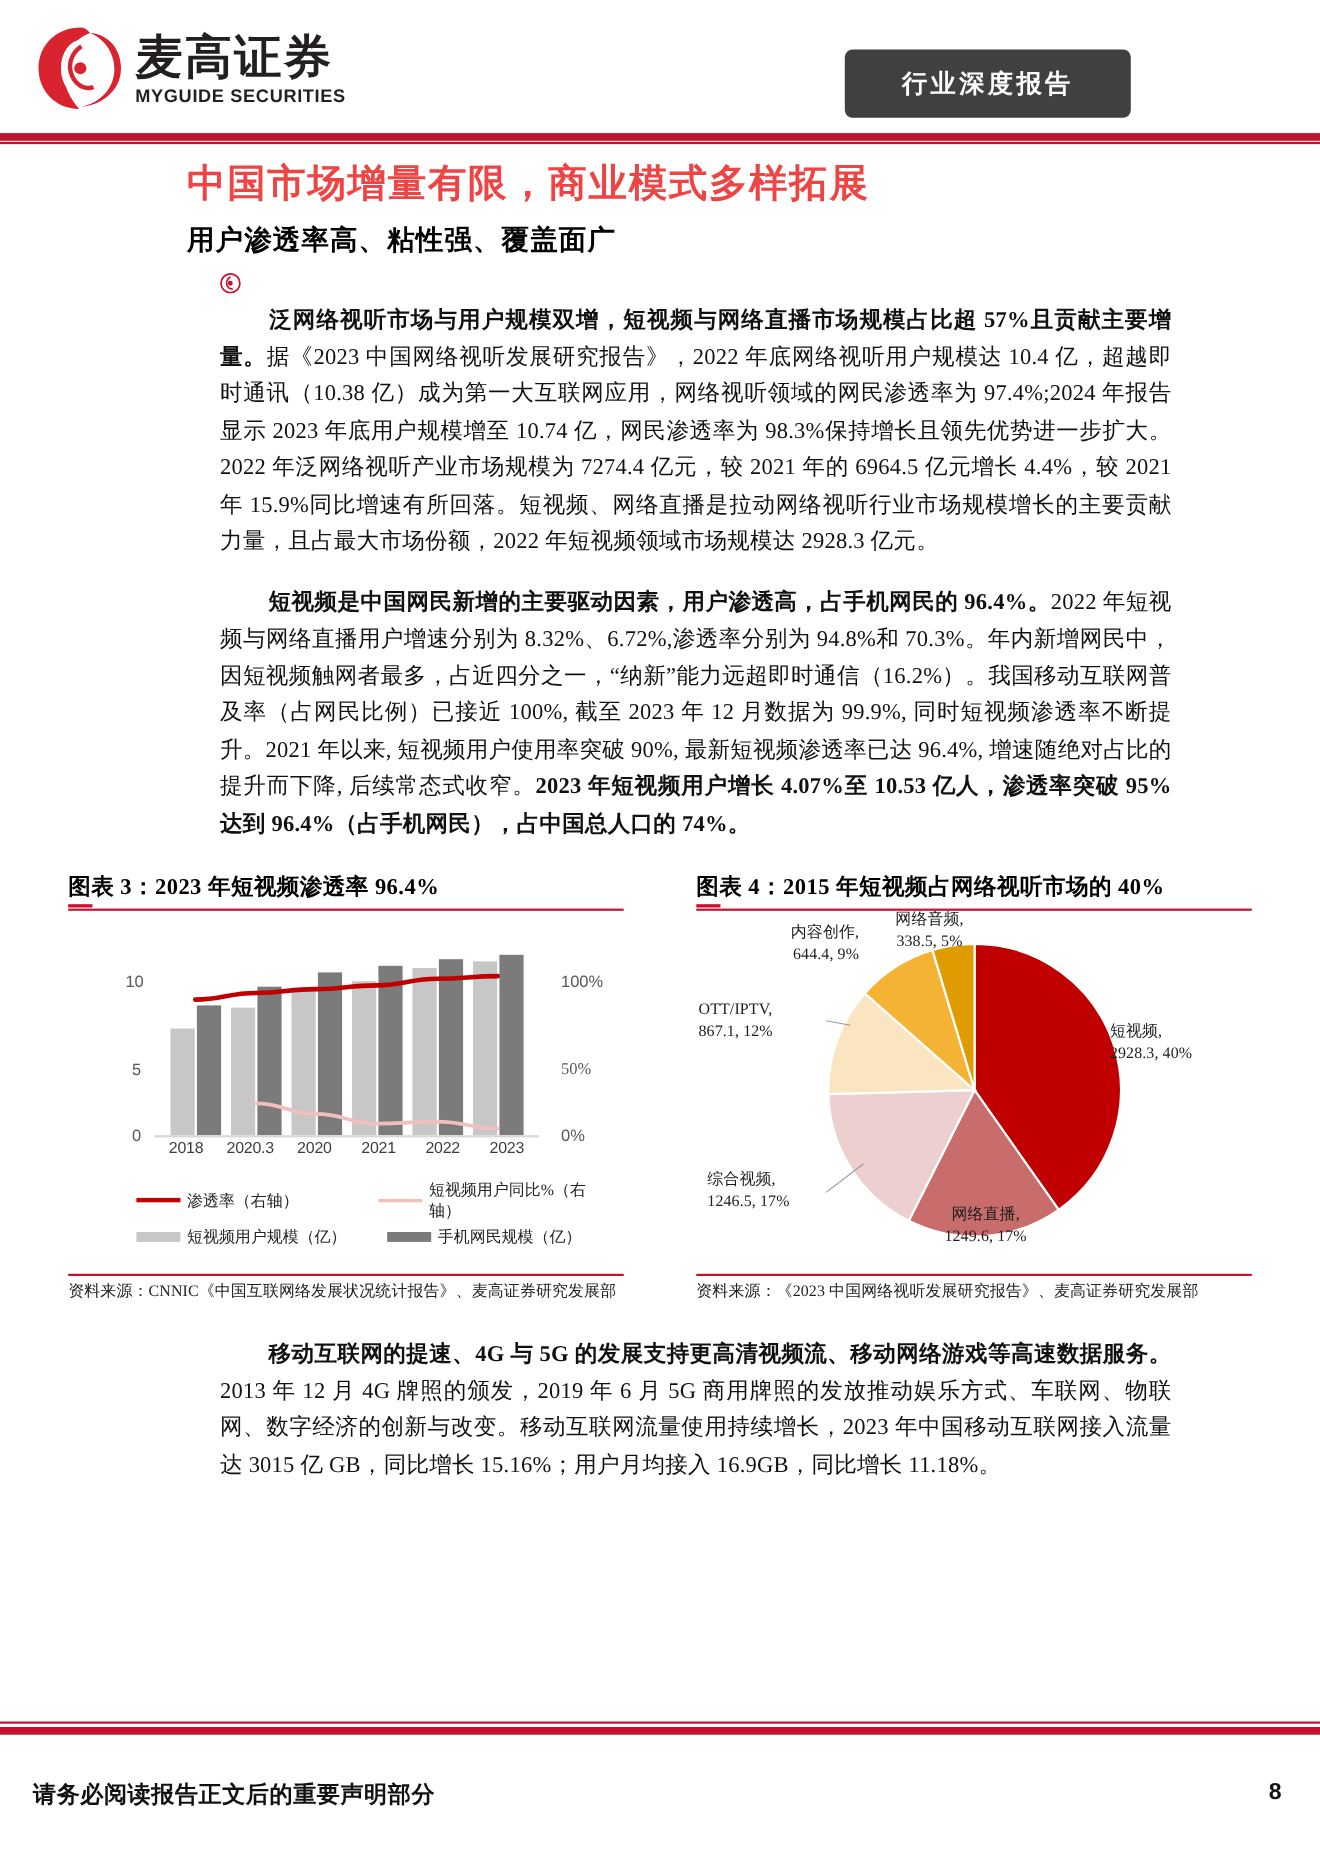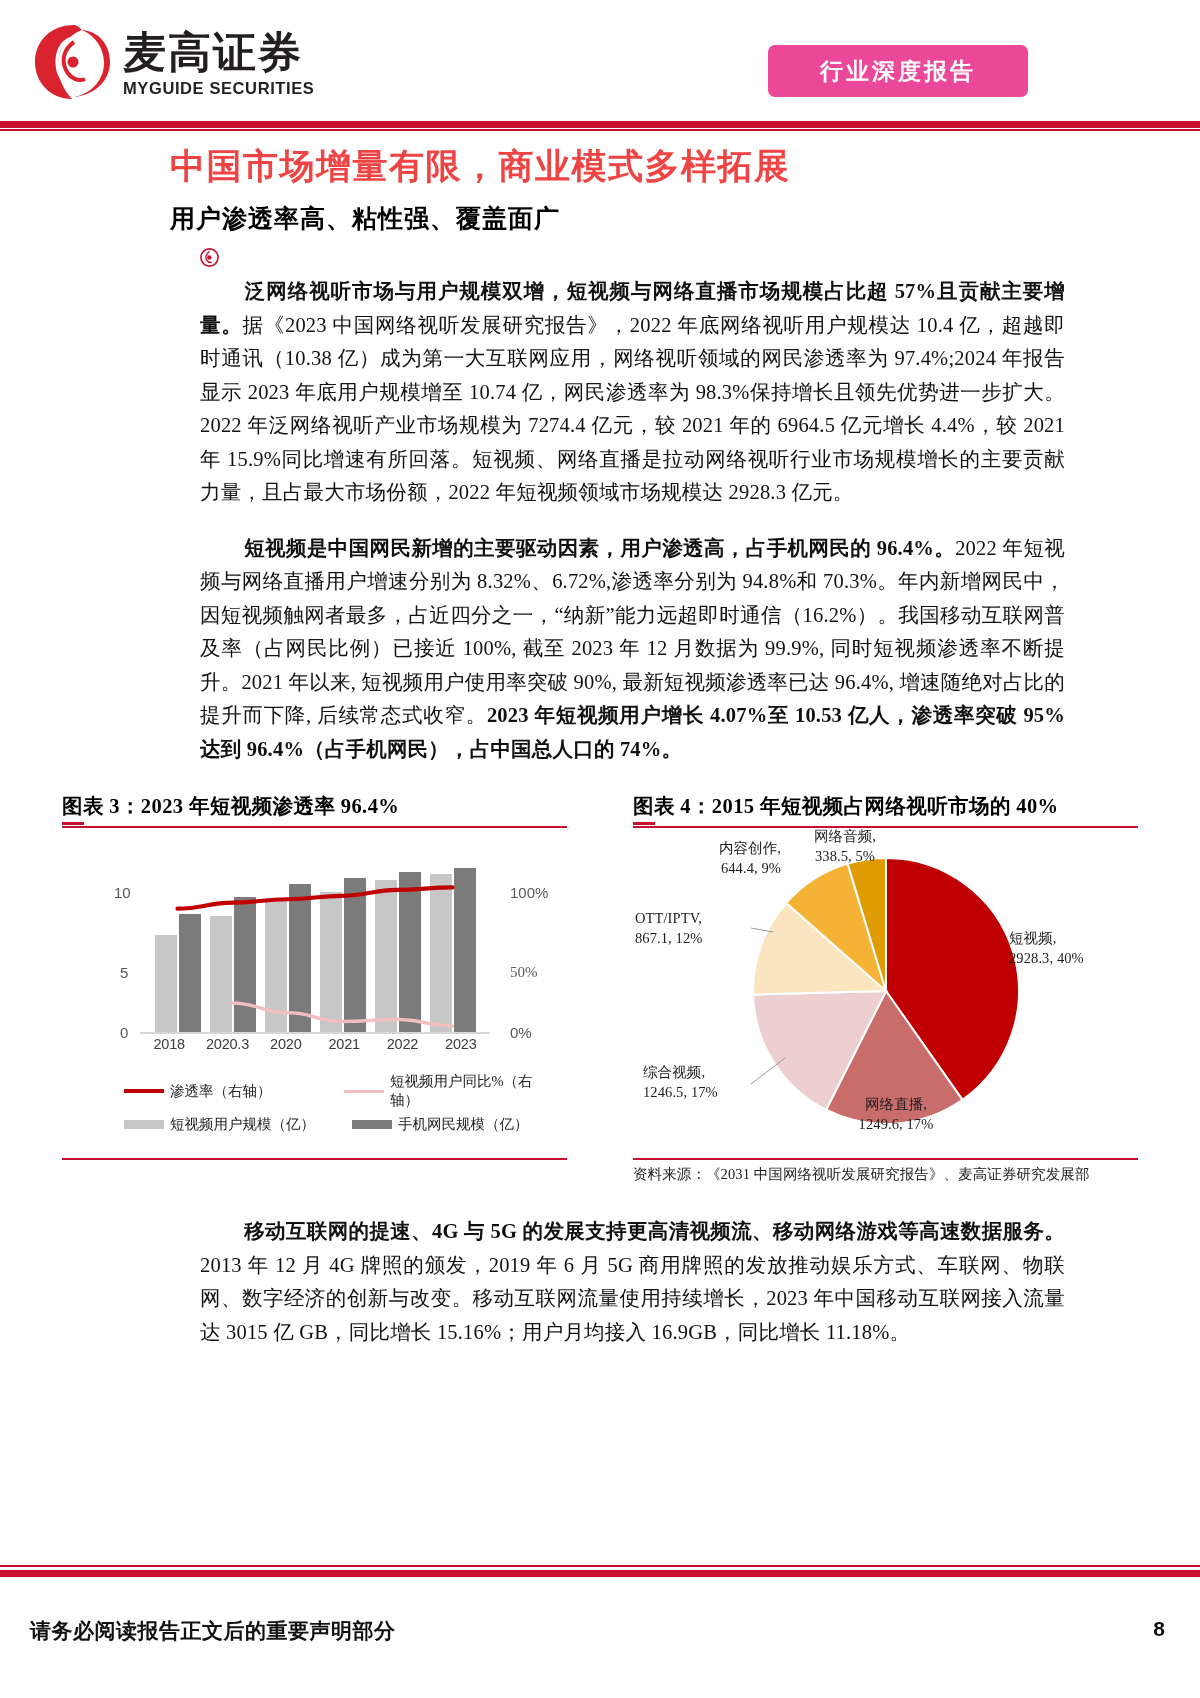--- a/index.html
+++ b/index.html
@@ -25,21 +25,21 @@
     font-size:43px;font-weight:bold;letter-spacing:2px;color:#231f20;line-height:48px;
     white-space:nowrap;
   }
   .logo-en{
     font-family:"Liberation Sans", sans-serif;
     font-size:16.5px;font-weight:bold;letter-spacing:.6px;color:#231f20;margin-top:3px;
     white-space:nowrap;
   }
   .report-badge{
     position:absolute;right:172px;top:45px;
-    width:260px;height:52px;border-radius:7px;background:#ec4899;
+    width:260px;height:62px;border-radius:7px;background:#404040;
     display:flex;align-items:center;justify-content:center;
   }
   .report-badge span{
     color:#ffffff;font-size:23px;letter-spacing:3px;font-weight:bold;
     font-family:"Liberation Serif", serif;
   }
   .hdr-rule-thick{position:absolute;left:0;top:121px;width:1200px;height:7px;background:#C8102E;}
   .hdr-rule-thin{position:absolute;left:0;top:129px;width:1200px;height:2px;background:#C8102E;}
 
   
@@ -263,20 +263,21 @@
               <div class="lg-item">
                 <span class="lg-swatch" style="background:#7b7b7b;"></span>
                 <span>手机网民规模（亿）</span>
               </div>
             </div>
           </div>
 
         </div>
       </div>
       <div class="fig-foot-rule"></div>
+      <div class="fig-source">资料来源：CNNIC《中国互联网络发展状况统计报告》、麦高证券研究发展部</div>
     </div>
 
     <div class="fig">
       <div class="fig-title">图表 4：2015 年短视频占网络视听市场的 40%</div>
       <div class="fig-rule"></div>
       <div class="fig-body">
         <div class="piechart">
           <svg id="pie-svg" style="position:absolute;left:118px;top:24px;" width="270" height="270">
               <path d="M 135 135 L 135 2 A 133 133 0 0 1 211.44242360080403 243.83729082458473 Z" fill="#C00000" stroke="#ffffff" stroke-width="2"></path>
               <path d="M 135 135 L 211.44242360080403 243.83729082458473 A 133 133 0 0 1 75.11929791224284 253.75732195312116 Z" fill="#C86C6C" stroke="#ffffff" stroke-width="2"></path>
@@ -299,21 +300,21 @@
           <div class="pie-label" style="left:376px;top:96px;width:125px;text-align:left;">短视频,
 2928.3, 40%</div>
 
           <svg style="position:absolute;left:0;top:0;" width="505" height="320">
             <path d="M118 96 L140 100" stroke="#9a9a9a" stroke-width="1" fill="none"></path>
             <path d="M118 252 L152 226" stroke="#9a9a9a" stroke-width="1" fill="none"></path>
           </svg>
         </div>
       </div>
       <div class="fig-foot-rule"></div>
-      <div class="fig-source">资料来源：《2031 中国网络视听发展研究报告》、麦高证券研究发展部</div>
+      <div class="fig-source">资料来源：《2023 中国网络视听发展研究报告》、麦高证券研究发展部</div>
     </div>
 
   </div>
 
   <p class="body-p" style="padding-top:30px;"><span class="indent"></span><b>移动互联网的提速、4G 与 5G 的发展支持更高清视频流、移动网络游戏等高速数据服务。</b><span>2013 年 12 月 4G 牌照的颁发，2019 年 6 月 5G 商用牌照的发放推动娱乐方式、车联网、物联网、数字经济的创新与改变。移动互联网流量使用持续增长，2023 年中国移动互联网接入流量达 3015 亿 GB，同比增长 15.16%；用户月均接入 16.9GB，同比增长 11.18%。</span></p>
 
 </div>
 
 <div class="footer-rule-thin"></div>
 <div class="footer-rule-thick"></div>

